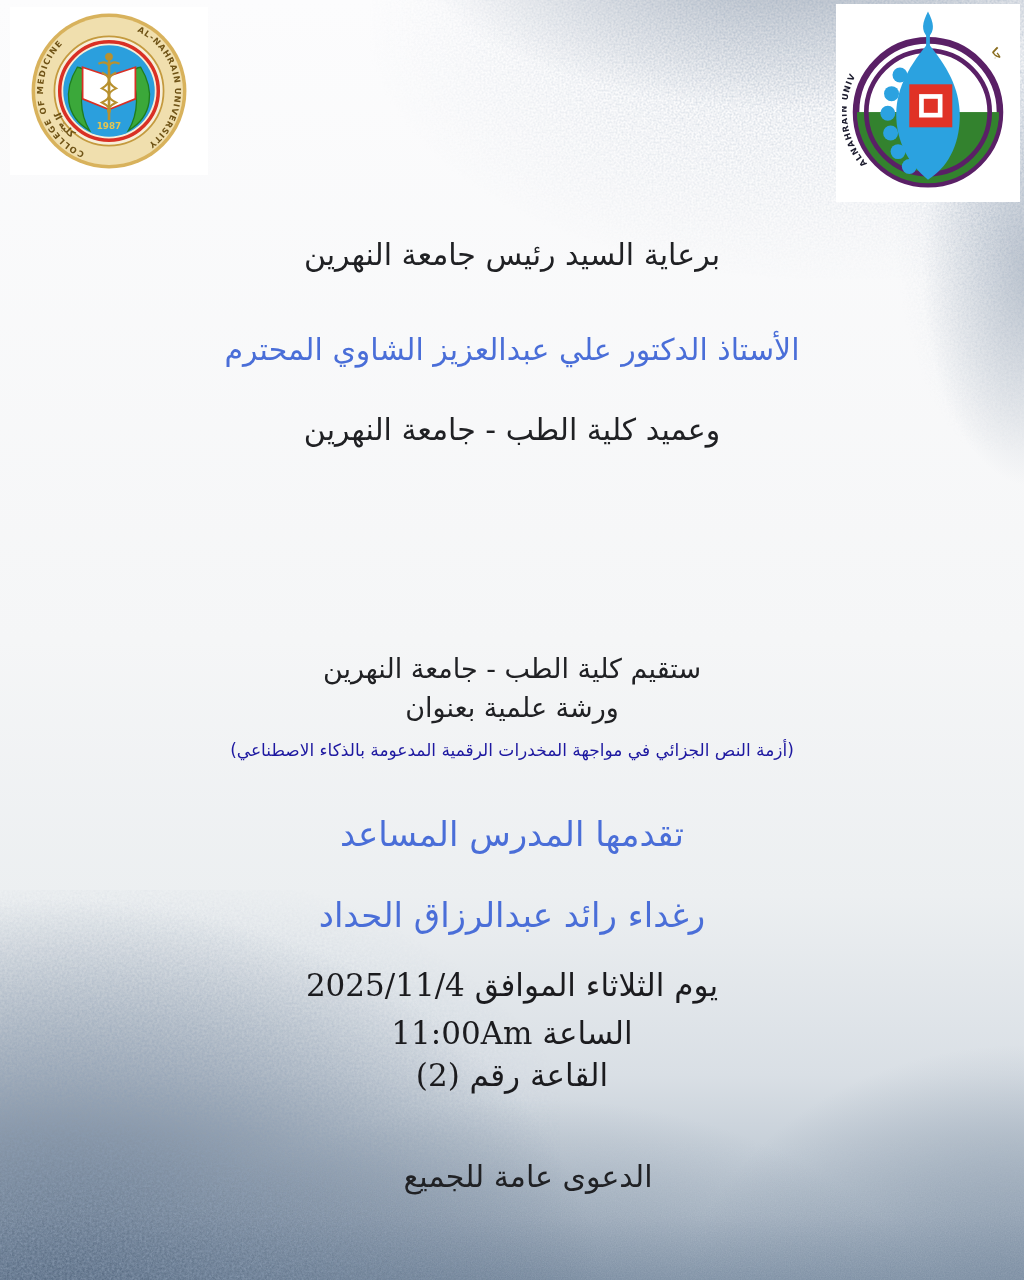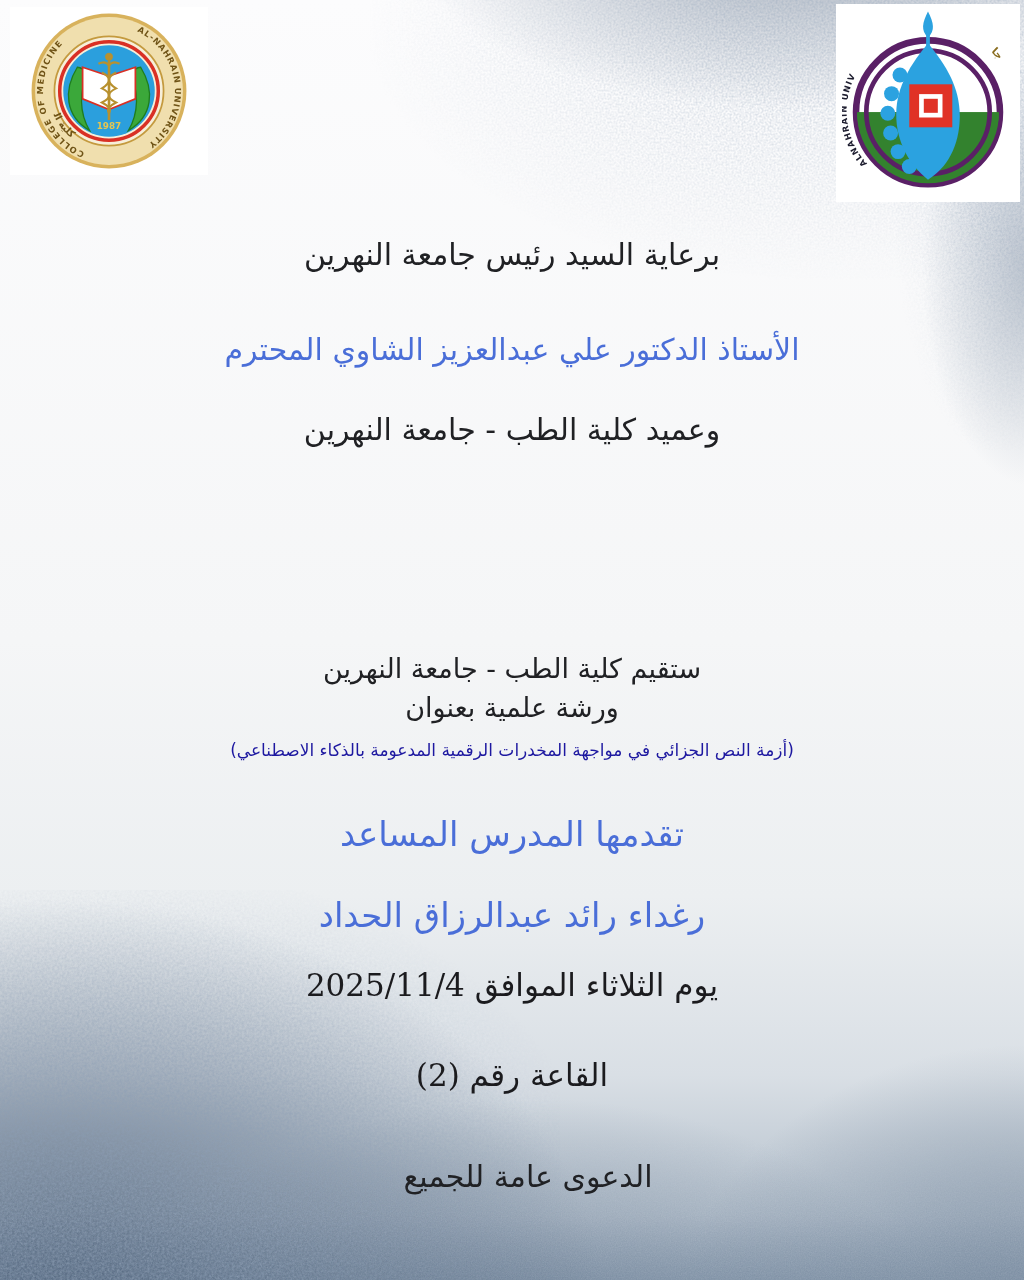--- a/index.html
+++ b/index.html
@@ -170,16 +170,17 @@
 
   <div class="line para black l-p4">ورشة علمية بعنوان</div>
   <div class="line para black l-p3">ستقيم كلية الطب - جامعة النهرين</div>
 
   <div class="line title-line navy l-title">(أزمة النص الجزائي في مواجهة  المخدرات الرقمية المدعومة بالذكاء الاصطناعي)</div>
 
   <div class="line presenter blue l-pr1">تقدمها المدرس المساعد</div>
   <div class="line presenter blue l-pr2">رغداء رائد عبدالرزاق الحداد</div>
 
   <div class="line date-text l-d1">يوم الثلاثاء الموافق 2025/11/4</div>
+  <div class="line date-text l-d2">الساعة 11:00Am</div>
   <div class="line date-text l-d3">القاعة رقم (2)</div>
 
   <div class="line body-text black l-footer">الدعوى عامة للجميع</div>
 </div>
 
 </body></html>

